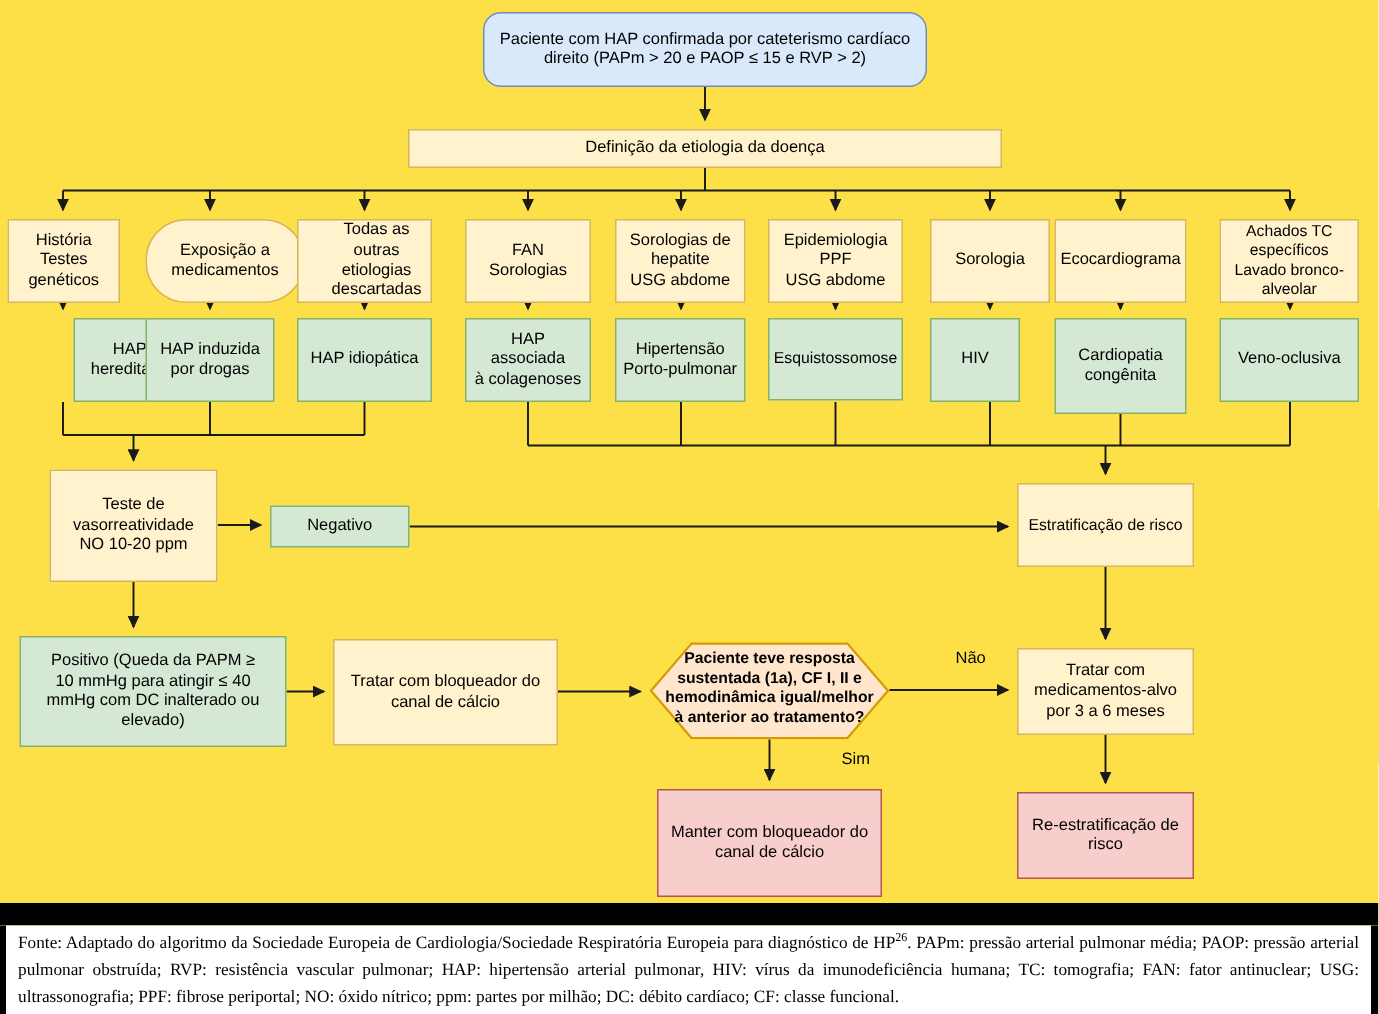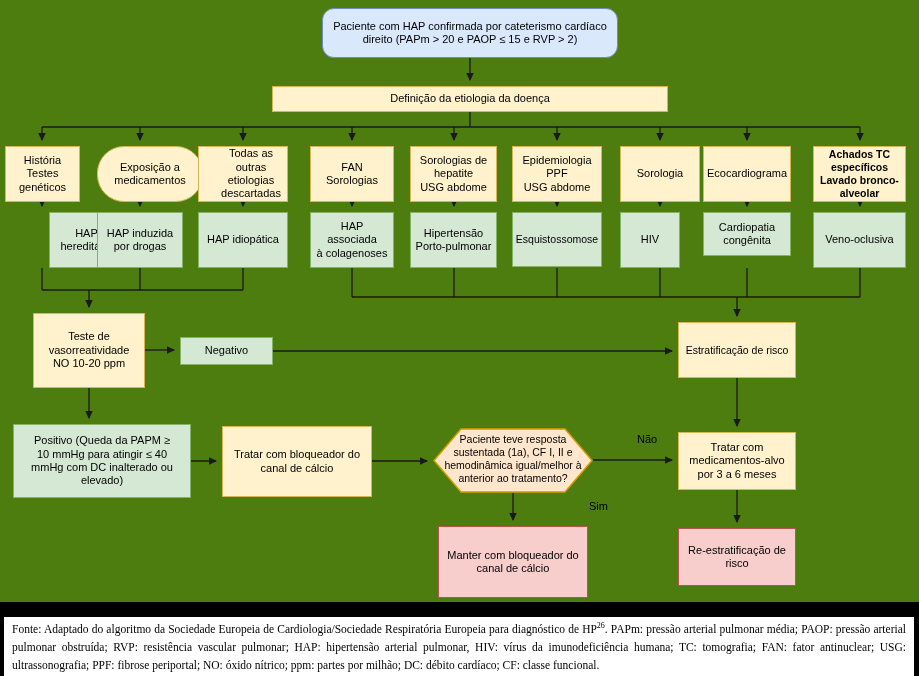--- a/index.html
+++ b/index.html
@@ -1,16 +1,16 @@
 <!DOCTYPE html>
 <html><head>
 <meta charset="utf-8">
 <style>
   html,body{margin:0;padding:0;background:#ffffff;}
-  #stage{position:relative;width:919px;height:676px;background:#4d7c0f;
+  #stage{position:relative;width:919px;height:676px;background:#fde047;
          font-family:"Liberation Sans",sans-serif;overflow:hidden;}
   #connectors{position:absolute;left:0;top:0;width:919px;height:602px;pointer-events:none;z-index:1;}
   .node{position:absolute;z-index:2;display:flex;align-items:center;justify-content:center;
         text-align:center;font-size:11px;line-height:1.22;color:#000;
         white-space:pre-line;box-sizing:border-box;padding:2px 4px;}
   .blue   {background:#dae8fc;border:1px solid #6c8ebf;border-radius:12px;}
   .yellow {background:#fff2cc;border:1px solid #d6b656;}
   .green  {background:#d5e8d4;border:1px solid #82b366;}
   .pink   {background:#f8cecc;border:1px solid #b85450;}
   .hexwrap{position:absolute;z-index:2;}
@@ -96,65 +96,65 @@
   <div class="node yellow" style="left:310px;top:146px;width:84px;height:56px;"><span>FAN
 Sorologias</span></div>
   <div class="node yellow" style="left:410px;top:146px;width:87px;height:56px;"><span>Sorologias de
 hepatite
 USG abdome</span></div>
   <div class="node yellow" style="left:512px;top:146px;width:90px;height:56px;"><span>Epidemiologia
 PPF
 USG abdome</span></div>
   <div class="node yellow" style="left:620px;top:146px;width:80px;height:56px;"><span>Sorologia</span></div>
   <div class="node yellow" style="left:703px;top:146px;width:88px;height:56px;"><span>Ecocardiograma</span></div>
-  <div class="node yellow small-text" style="left:813px;top:146px;width:93px;height:56px;font-weight:bold;"><span>Achados TC
+  <div class="node yellow small-text" style="left:813px;top:146px;width:93px;height:56px;"><span>Achados TC
 específicos
 Lavado bronco-
 alveolar</span></div>
 
   <div class="node green" style="left:5px;top:212px;width:75px;height:56px;margin-left:44px;"><span>HAP
 hereditária</span></div>
   <div class="node green" style="left:97px;top:212px;width:86px;height:56px;"><span>HAP induzida
 por drogas</span></div>
   <div class="node green" style="left:198px;top:212px;width:90px;height:56px;"><span>HAP idiopática</span></div>
   <div class="node green" style="left:310px;top:212px;width:84px;height:56px;"><span>HAP associada
 à colagenoses</span></div>
   <div class="node green" style="left:410px;top:212px;width:87px;height:56px;justify-content:center;"><span>Hipertensão
 Porto-pulmonar</span></div>
   <div class="node green small-text" style="left:512px;top:212px;width:90px;height:55px;"><span>Esquistossomose</span></div>
   <div class="node green" style="left:620px;top:212px;width:60px;height:56px;"><span>HIV</span></div>
-  <div class="node green" style="left:703px;top:212px;width:88px;height:44px;"><span>Cardiopatia
+  <div class="node green" style="left:703px;top:212px;width:88px;height:64px;"><span>Cardiopatia
 congênita</span></div>
   <div class="node green" style="left:813px;top:212px;width:93px;height:56px;"><span>Veno-oclusiva</span></div>
 
   <div class="node yellow" style="left:33px;top:313px;width:112px;height:75px;"><span>Teste de
 vasorreatividade
 NO 10-20 ppm</span></div>
   <div class="node green" style="left:180px;top:337px;width:93px;height:28px;"><span>Negativo</span></div>
   <div class="node yellow small-text" style="left:678px;top:322px;width:118px;height:56px;"><span>Estratificação de risco</span></div>
   <div class="node green" style="left:13px;top:424px;width:178px;height:74px;"><span>Positivo (Queda da PAPM ≥
 10 mmHg para atingir ≤ 40
 mmHg com DC inalterado ou
 elevado)</span></div>
   <div class="node yellow" style="left:222px;top:426px;width:150px;height:71px;"><span>Tratar com bloqueador do
 canal de cálcio</span></div>
 
-  <div class="hexwrap" style="left:433px;top:428px;width:160px;height:62px;">
+  <div class="hexwrap" style="left:433px;top:428px;width:160px;height:62px;font-weight:bold;">
     <svg width="160" height="65" viewBox="0 0 160 65">
       <polygon points="28,1 132,1 159,32.5 132,64 28,64 1,32.5" fill="#ffe6cc" stroke="#d79b00" stroke-width="1.5"></polygon>
     </svg>
     <div class="hexlabel">Paciente teve resposta sustentada (1a), CF I, II e hemodinâmica igual/melhor à anterior ao tratamento?</div>
   </div>
 
   <div class="node yellow" style="left:678px;top:432px;width:118px;height:58px;"><span>Tratar com
 medicamentos-alvo
 por 3 a 6 meses</span></div>
   <div class="node pink" style="left:438px;top:526px;width:150px;height:72px;"><span>Manter com bloqueador do
 canal de cálcio</span></div>
   <div class="node pink" style="left:678px;top:528px;width:118px;height:58px;"><span>Re-estratificação de
 risco</span></div>
 
   <div class="edge-label" style="left:598px;top:433px;">Não</div>
-  <div class="edge-label" style="left:522px;top:500px;margin-left:28px;">Sim</div>
+  <div class="edge-label" style="left:522px;top:500px;">Sim</div>
 
   <div id="black-band"></div>
   <div id="footnote"><span>Fonte: Adaptado do algoritmo da Sociedade Europeia de Cardiologia/Sociedade Respiratória Europeia para diagnóstico de HP</span><sup>26</sup><span>. PAPm: pressão arterial pulmonar média; PAOP: pressão arterial pulmonar obstruída; RVP: resistência vascular pulmonar; HAP: hipertensão arterial pulmonar, HIV: vírus da imunodeficiência humana; TC: tomografia; FAN: fator antinuclear; USG: ultrassonografia; PPF: fibrose periportal; NO: óxido nítrico; ppm: partes por milhão; DC: débito cardíaco; CF: classe funcional.</span></div>
 </div>
 
 </body></html>

